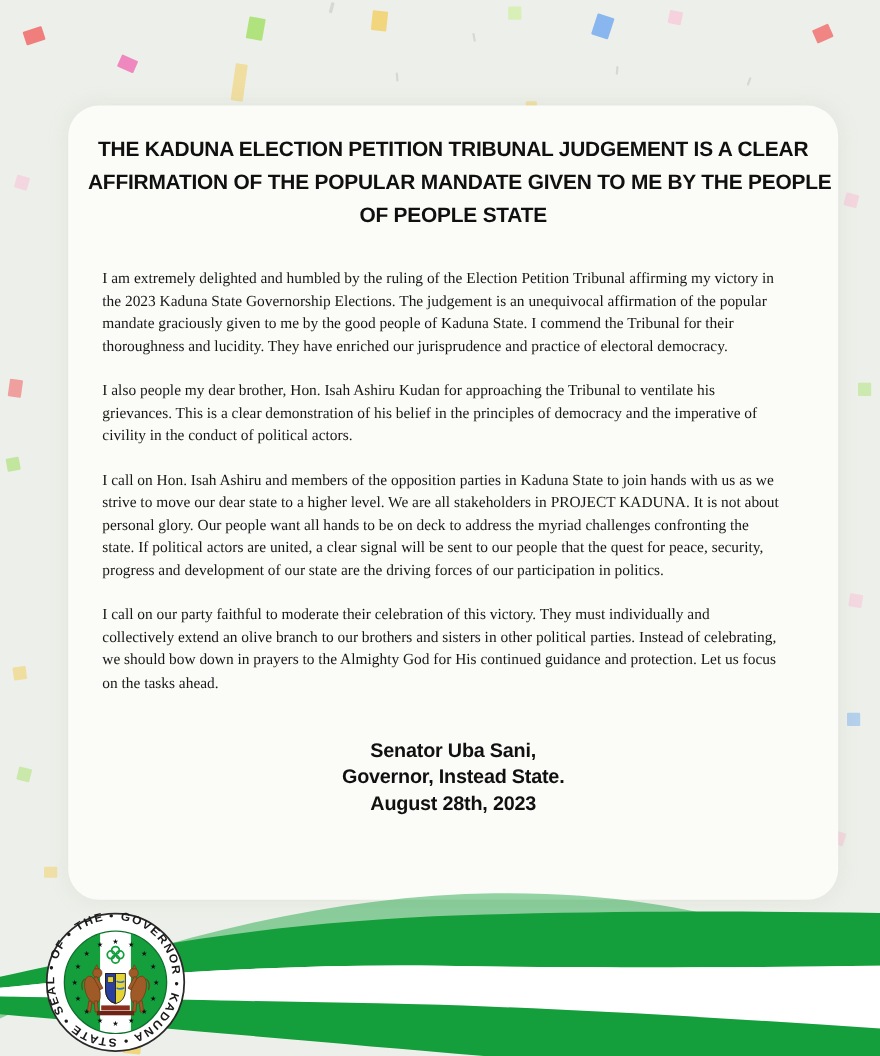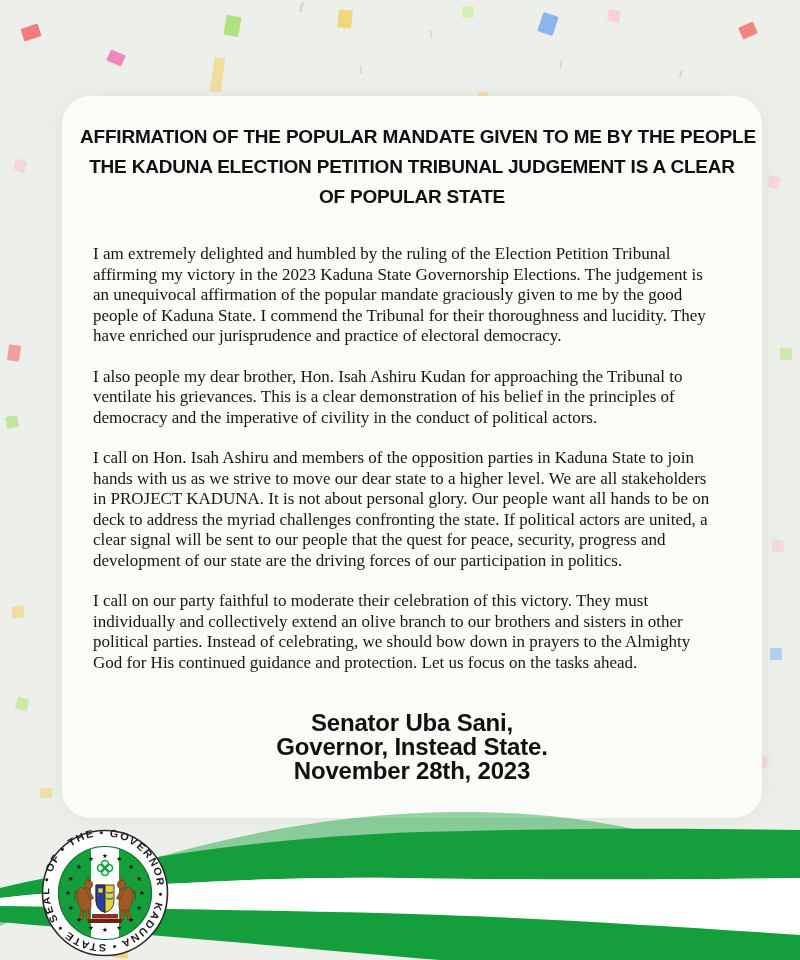--- a/index.html
+++ b/index.html
@@ -15,27 +15,27 @@
   .card{position:absolute;left:62px;top:96px;width:700px;height:722px;
         background:#fbfbf8;border-radius:28px;z-index:2;
         box-shadow:0 0 18px rgba(160,170,150,.18);}
 
   .title{margin:26px 18px 0 18px;text-align:center;
          font-family:"Liberation Sans",sans-serif;font-weight:700;
          font-size:19px;line-height:30px;letter-spacing:-.2px;color:#101010;}
   .title div{white-space:nowrap;}
 
   .bodytext{margin-top:32px;padding:0 52px 0 31px;
-            font-family:"Liberation Serif",serif;font-size:17px;
+            font-family:"Liberation Serif",serif;font-size:14px;
             line-height:20.5px;color:#161616;}
   .bodytext p{margin:0 0 20px 0;}
 
   .signature{margin-top:38px;text-align:center;color:#101010;
              font-family:"Liberation Sans",sans-serif;font-weight:700;
-             font-size:24px;line-height:24px;letter-spacing:-.2px;}
+             font-size:18px;line-height:24px;letter-spacing:-.2px;}
 
   
   .wave{position:absolute;left:0;top:740px;width:800px;height:220px;z-index:3;}
 
   
   .seal{position:absolute;left:40px;top:828px;width:130px;height:130px;z-index:4;}
   .ring-text{font-family:"Liberation Sans",sans-serif;font-weight:bold;
              font-size:10.5px;letter-spacing:1.4px;fill:#1a1a1a;}
   .seal-star{font-size:6.5px;fill:#111;text-anchor:middle;
              font-family:"DejaVu Sans",sans-serif;}
@@ -75,36 +75,36 @@
       <div class="piece" style="left: 300px; top: 2px; width: 3px; height: 10px; background: rgb(154, 165, 154); transform: rotate(15deg); opacity: 0.3;"></div>
       <div class="piece" style="left: 430px; top: 30px; width: 2px; height: 8px; background: rgb(154, 165, 154); transform: rotate(-10deg); opacity: 0.3;"></div>
       <div class="piece" style="left: 560px; top: 60px; width: 2px; height: 8px; background: rgb(154, 165, 154); transform: rotate(5deg); opacity: 0.3;"></div>
       <div class="piece" style="left: 130px; top: 120px; width: 2px; height: 8px; background: rgb(154, 165, 154); transform: rotate(0deg); opacity: 0.3;"></div>
       <div class="piece" style="left: 680px; top: 70px; width: 2px; height: 8px; background: rgb(154, 165, 154); transform: rotate(20deg); opacity: 0.3;"></div>
       <div class="piece" style="left: 360px; top: 66px; width: 2px; height: 8px; background: rgb(154, 165, 154); transform: rotate(-5deg); opacity: 0.3;"></div>
     </div>
 
   <div class="card">
     <div class="title">
+      <div>THE KADUNA ELECTION PETITION TRIBUNAL JUDGEMENT IS A CLEAR</div>
       <div>AFFIRMATION OF THE POPULAR MANDATE GIVEN TO ME BY THE PEOPLE</div>
-      <div>THE KADUNA ELECTION PETITION TRIBUNAL JUDGEMENT IS A CLEAR</div>
-      <div>OF POPULAR STATE</div>
+      <div>OF PEOPLE STATE</div>
     </div>
 
     <div class="bodytext">
       <p>I am extremely delighted and humbled by the ruling of the Election Petition Tribunal affirming my victory in the 2023 Kaduna State Governorship Elections. The judgement is an unequivocal affirmation of the popular mandate graciously given to me by the good people of Kaduna State. I commend the Tribunal for their thoroughness and lucidity. They have enriched our jurisprudence and practice of electoral democracy.</p>
       <p>I also people my dear brother, Hon. Isah Ashiru Kudan for approaching the Tribunal to ventilate his grievances. This is a clear demonstration of his belief in the principles of democracy and the imperative of civility in the conduct of political actors.</p>
       <p>I call on Hon. Isah Ashiru and members of the opposition parties in Kaduna State to join hands with us as we strive to move our dear state to a higher level. We are all stakeholders in PROJECT KADUNA. It is not about personal glory. Our people want all hands to be on deck to address the myriad challenges confronting the state. If political actors are united, a clear signal will be sent to our people that the quest for peace, security, progress and development of our state are the driving forces of our participation in politics.</p>
       <p>I call on our party faithful to moderate their celebration of this victory. They must individually and collectively extend an olive branch to our brothers and sisters in other political parties. Instead of celebrating, we should bow down in prayers to the Almighty God for His continued guidance and protection. Let us focus on the tasks ahead.</p>
     </div>
 
     <div class="signature">
       <div>Senator Uba Sani,</div>
       <div>Governor, Instead State.</div>
-      <div>November 28th, 2023</div>
+      <div>August 28th, 2023</div>
     </div>
   </div>
 
   <svg class="wave" viewBox="0 0 800 220">
 
     <path fill-opacity="0.45" d="M0,170 C150,112 300,74 450,72 C550,71 620,84 690,102 L690,140
              C540,112 420,100 320,104 C200,108 90,142 0,186 Z" fill="#149f3c"></path>
 
     <path d="M0,148 C100,125 240,98 420,92 C560,88 690,88 800,90
              L800,138 C650,140 500,140 400,138 C260,136 110,146 0,158 Z" fill="#149f3c"></path>

